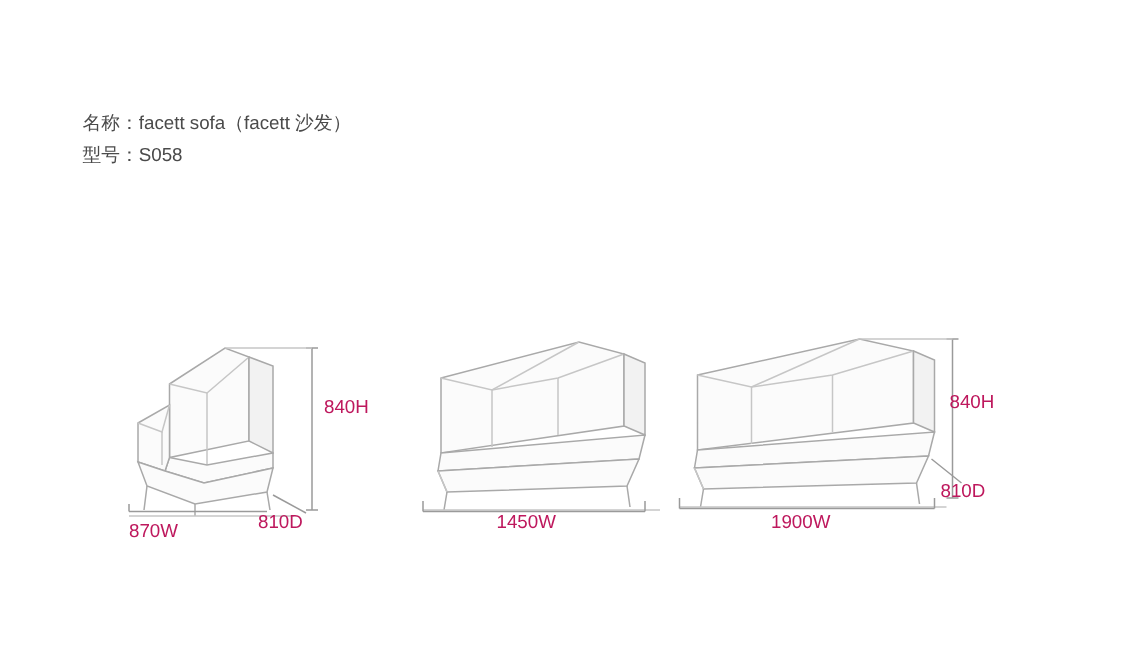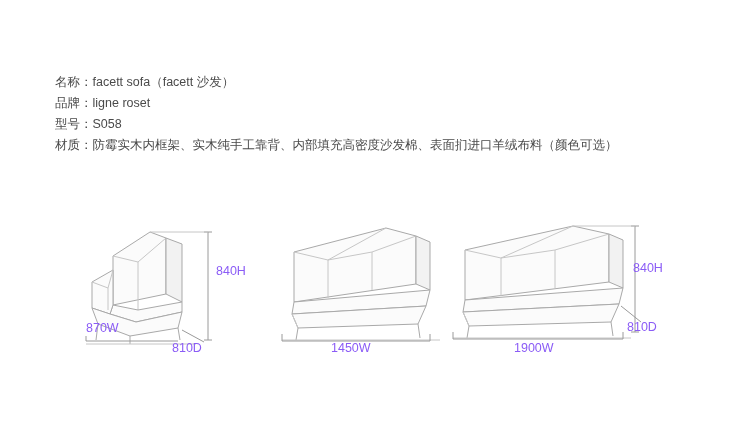--- a/index.html
+++ b/index.html
@@ -50,25 +50,25 @@
   .fig-armchair { left: 78px;  width: 145px; height: 140px; }
   .fig-two      { left: 268px; width: 170px; height: 140px; }
   .fig-three    { left: 443px; width: 190px; height: 140px; }
 
   .fig svg { display: block; }
 
   
   .dim {
     position: absolute;
     font-size: 12.5px;
-    color: #8b5cf6;
+    color: #be185d;
     white-space: nowrap;
     text-align: center;
   }
-  .dim-870w  { left: 86px;  top: 321px; }
+  .dim-870w  { left: 86px;  top: 347px; }
   .dim-810d1 { left: 172px; top: 341px; }
   .dim-840h1 { left: 216px; top: 264px; }
   .dim-1450w { left: 331px; top: 341px; }
   .dim-1900w { left: 514px; top: 341px; }
   .dim-840h2 { left: 633px; top: 261px; }
   .dim-810d2 { left: 627px; top: 320px; }
 
   .stroke {
     fill: none;
     stroke: #a9a9a9;
@@ -95,23 +95,21 @@
     stroke-width: 1;
   }
 </style>
 </head>
 <body>
 
 <div class="page">
 
   <div class="spec-block">
     <div class="spec-line">名称：facett sofa（facett 沙发）</div>
-    <div class="spec-line">品牌：ligne roset</div>
     <div class="spec-line">型号：S058</div>
-    <div class="spec-line">材质：防霉实木内框架、实木纯手工靠背、内部填充高密度沙发棉、表面扪进口羊绒布料（颜色可选）</div>
   </div>
 
   <div class="drawings">
 
     <div class="fig fig-armchair">
       <svg width="150" height="140" viewBox="0 0 150 140">
 
         <polygon class="fill-soft" points="35,46 72,22 88,28 88,84 35,95"></polygon>
 
         <polyline class="stroke-light" points="35,46 60,52 88,28"></polyline>

